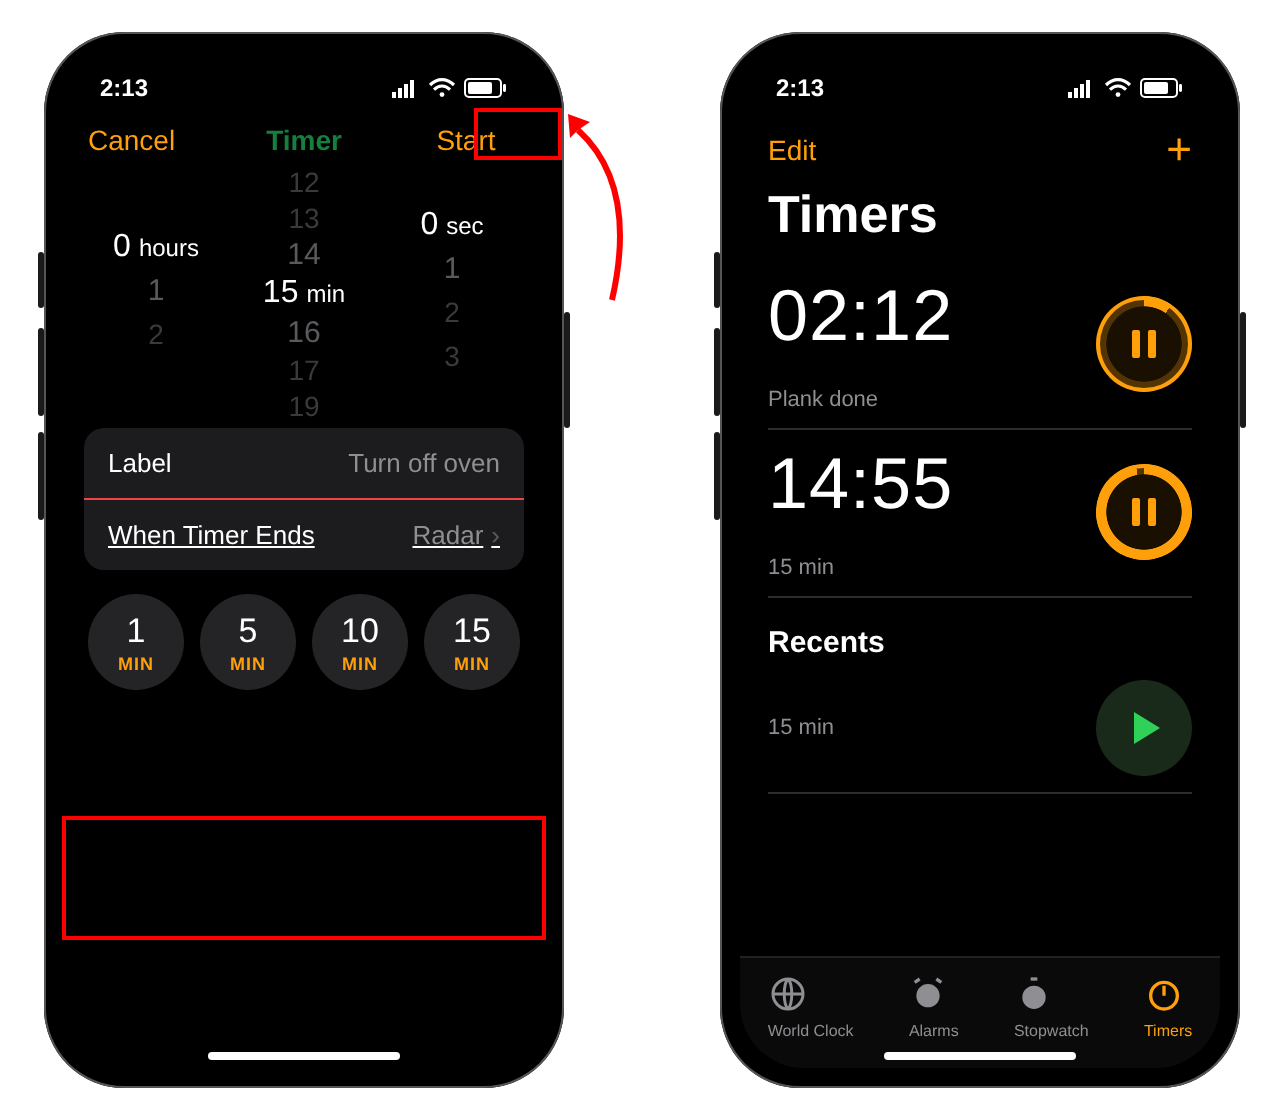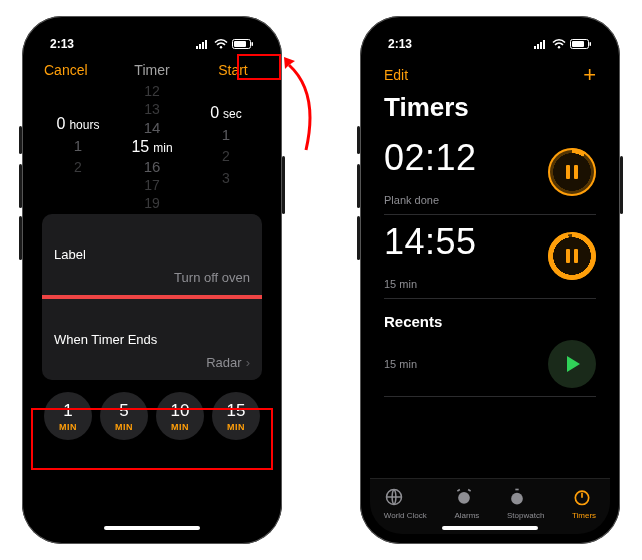--- a/index.html
+++ b/index.html
@@ -85,21 +85,21 @@
   
   .navbar {
     display:flex;
     align-items:center;
     justify-content:space-between;
     padding: 6px 12px 8px 12px;
     font-size: 14px;
   }
   .nav-left, .nav-right { color: var(--ios-orange); min-width:54px; }
   .nav-right { text-align:center; }
-  .nav-title { color:#a3a3a3; font-weight:400; }
+  .nav-title { color:#15803d; font-weight:700; }
 
   .picker {
     margin: 6px 10px 10px 10px;
     height: 110px;
     position: relative;
     display:flex;
     justify-content:center;
     gap: 6px;
   }
   .picker-col {
@@ -141,23 +141,23 @@
     overflow: hidden;
     text-align: center;
   }
   .settings-row {
     display:flex;
     align-items:center;
     justify-content:space-between;
     padding: 10px 12px;
     font-size: 13px;
   }
-  .settings-row + .settings-row { border-top: 4px solid #ef4444; }
+  .settings-row + .settings-row { border-top: 1px solid #ef4444; text-decoration: underline; }
   .settings-row .key { color:#fff; }
-  .settings-row .val { color: var(--ios-gray); display:flex; align-items:center; gap:4px;margin-top:46px;}
+  .settings-row .val { color: var(--ios-gray); display:flex; align-items:center; gap:4px;}
   .chev { color: var(--ios-gray-dim); }
 
   .section-title {
     font-size: 15px;
     font-weight: 600;
     color:#fff;
     margin: 18px 14px 8px 14px;
   }
   .presets {
     display:flex;

